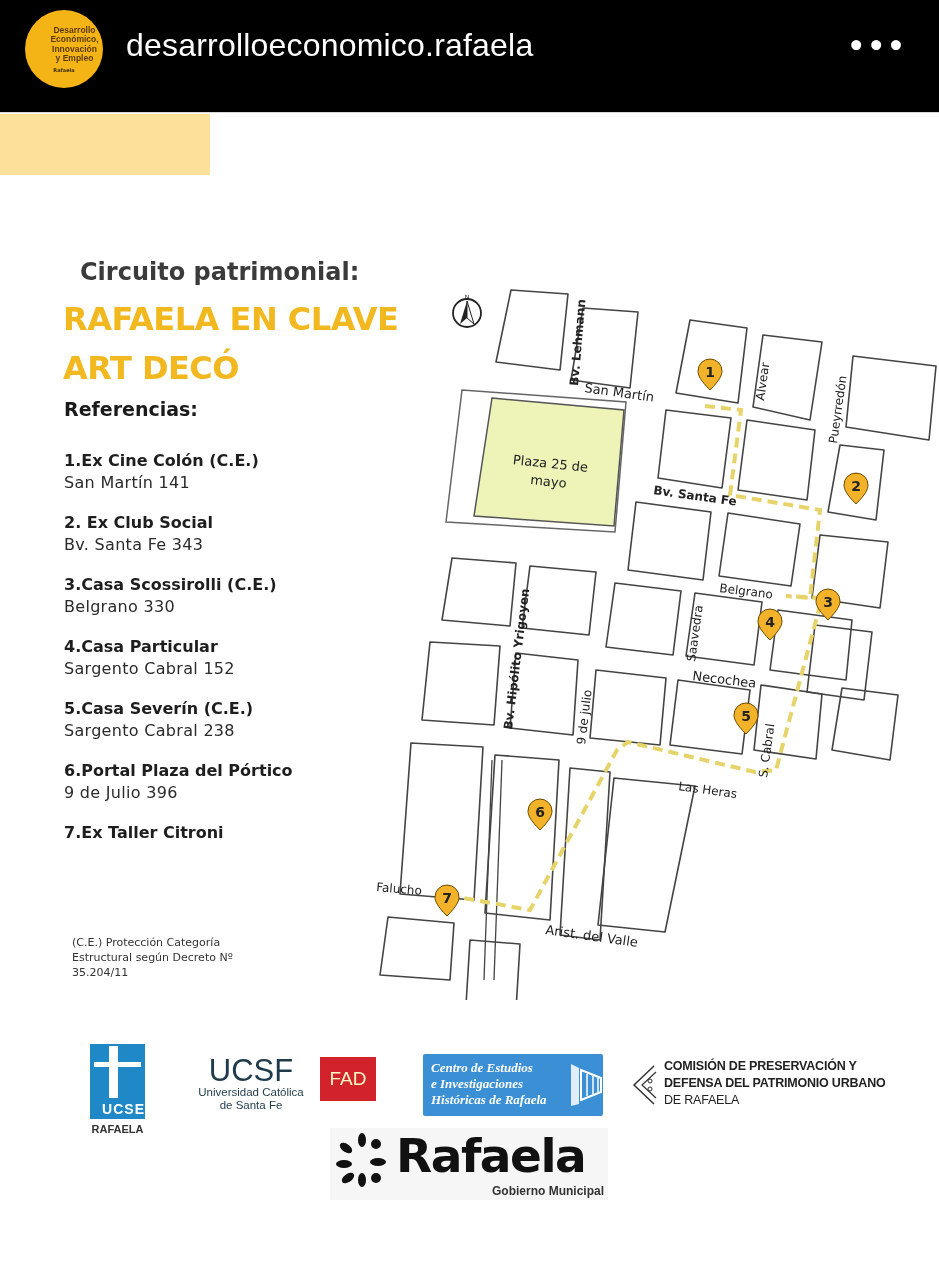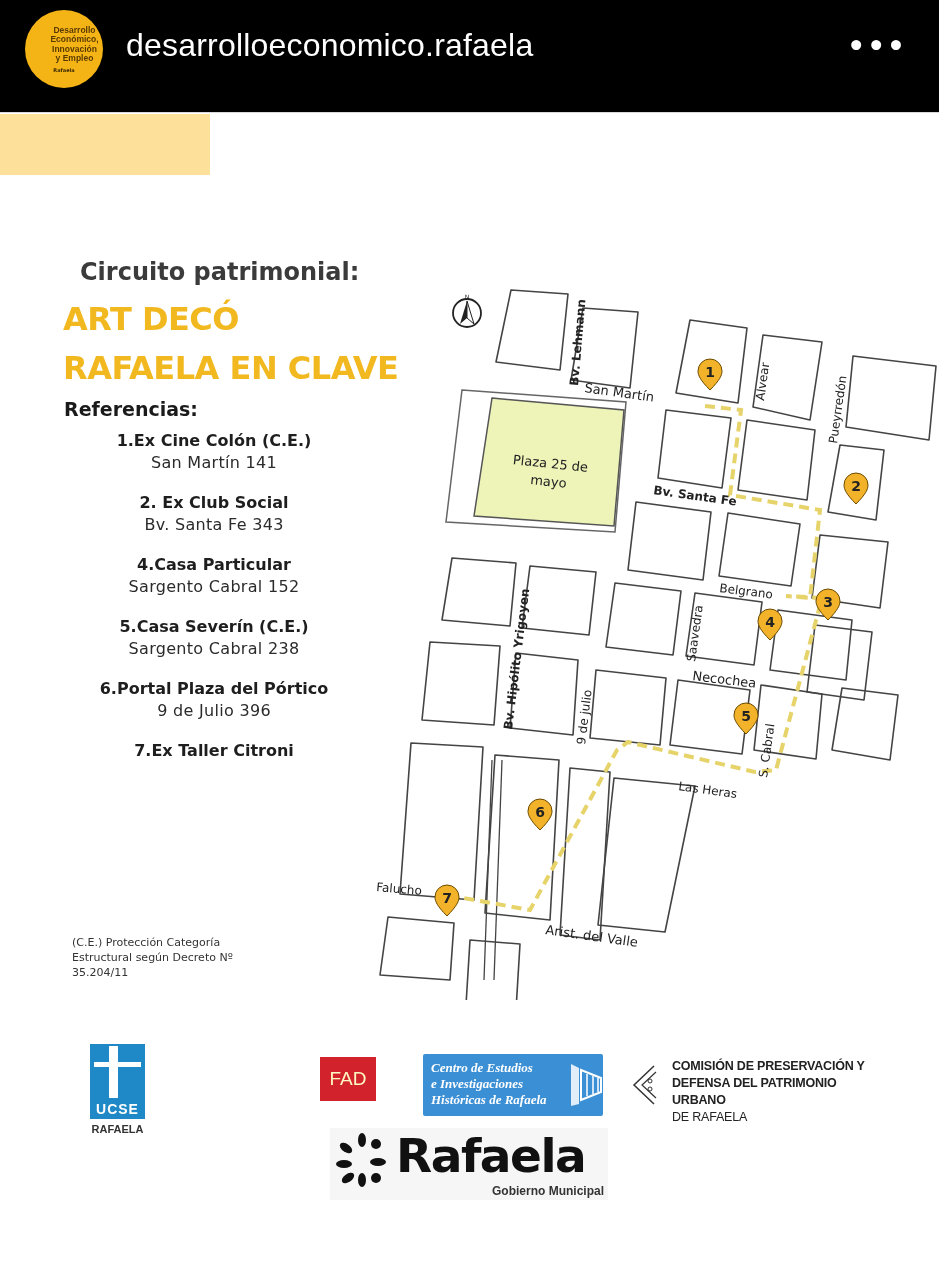--- a/index.html
+++ b/index.html
@@ -12,43 +12,43 @@
   .avatar .mini { font-size: 5px; color: #3a2a00; margin-top: 3px; font-weight: bold; }
   .username { position: absolute; left: 126px; top: 27px; font-family: "Liberation Sans", sans-serif; font-size: 32px; color: #fff; letter-spacing: 0.2px; }
   .more { position: absolute; right: 32px; top: 30px; color: #fff; font-size: 28px; letter-spacing: 2px; font-weight: bold; cursor: pointer; }
 
   .accent-block { position: absolute; left: 0; top: 114px; width: 210px; height: 61px; background: #fde19a; }
 
   .title-sub { position: absolute; left: 80px; top: 258px; font-family: "DejaVu Sans", sans-serif; font-size: 24px; font-weight: bold; color: #3b3b3b; }
   .title-main { position: absolute; left: 63px; top: 295px; font-family: "DejaVu Sans", sans-serif; font-size: 32px; line-height: 49px; font-weight: bold; color: #f2b81f; letter-spacing: -0.5px; }
   .refs-head { position: absolute; left: 64px; top: 398px; font-size: 19px; font-weight: bold; color: #1a1a1a; }
 
-  .refs { position: absolute; left: 64px; top: 430px; width: 300px; text-align: center; }
+  .refs { position: absolute; left: 64px; top: 450px; width: 300px; }
   .ref { margin-bottom: 18px; }
   .ref .name { font-size: 16px; font-weight: bold; color: #1e1e1e; line-height: 21px; }
   .ref .addr { font-size: 16px; color: #2b2b2b; line-height: 23px; letter-spacing: 0.3px; }
   .note { position: absolute; left: 72px; top: 935px; width: 220px; font-size: 11px; line-height: 15px; color: #333; }
 
   .map { position: absolute; left: 370px; top: 280px; width: 569px; height: 720px; }
 
   .logos { position: absolute; left: 0; top: 1030px; width: 939px; height: 180px; }
   .logo-ucse { position: absolute; left: 90px; top: 14px; width: 55px; height: 75px; background: #1f89c7; }
   .logo-ucse .cross-v { position: absolute; left: 19px; top: 2px; width: 9px; height: 52px; background: #fff; }
   .logo-ucse .cross-h { position: absolute; left: 4px; top: 18px; width: 47px; height: 5px; background: #fff; }
-  .logo-ucse .letters { position: absolute; left: 0; bottom: 2px; width: 55px; text-align: center; font-family: "Liberation Sans", sans-serif; font-size: 14px; font-weight: bold; color: #fff; letter-spacing: 1px; }
+  .logo-ucse .letters { position: absolute; left: 0; bottom: 2px; width: 55px; text-align: right; font-family: "Liberation Sans", sans-serif; font-size: 14px; font-weight: bold; color: #fff; letter-spacing: 1px; }
   .ucse-caption { position: absolute; left: 90px; top: 93px; font-family: "Liberation Sans", sans-serif; font-size: 11px; font-weight: bold; color: #333; width: 55px; text-align: center; }
   .logo-ucsf { position: absolute; left: 196px; top: 26px; width: 110px; text-align: center; }
   .logo-ucsf .big { font-family: "Liberation Sans", sans-serif; font-size: 31px; color: #1f3a4a; line-height: 30px; }
   .logo-ucsf .small { font-family: "Liberation Sans", sans-serif; font-size: 11.5px; color: #1f3a4a; line-height: 13px; }
   .logo-fad { position: absolute; left: 320px; top: 27px; width: 56px; height: 44px; background: #d2232d; color: #fef9c3; font-family: "Liberation Sans", sans-serif; font-size: 19px; display: flex; align-items: center; justify-content: center; }
   .logo-ceihr { position: absolute; left: 423px; top: 24px; width: 180px; height: 62px; background: #3b8fd4; border-radius: 2px; font-weight: bold; }
   .logo-ceihr .txt { position: absolute; left: 8px; top: 6px; font-family: "Liberation Serif", serif; font-style: italic; font-size: 13px; line-height: 16px; color: #fff; }
   .logo-ceihr .book { position: absolute; right: 0; top: 8px; width: 34px; height: 46px; }
   .logo-comision { position: absolute; left: 630px; top: 28px; width: 260px; height: 60px; }
-  .logo-comision .txt { position: absolute; left: 34px; top: 0; font-family: "Liberation Sans", sans-serif; font-size: 12.5px; line-height: 17px; color: #222; font-weight: bold; letter-spacing: -0.2px; margin-left: 8px; }
+  .logo-comision .txt { position: absolute; left: 34px; top: 0; font-family: "Liberation Sans", sans-serif; font-size: 12.5px; line-height: 17px; color: #222; font-weight: bold; letter-spacing: -0.2px; }
   .logo-comision .txt .light { font-weight: normal; }
   .logo-rafaela { position: absolute; left: 330px; top: 98px; width: 278px; height: 72px; background: #f6f6f6; }
   .logo-rafaela .word { position: absolute; left: 66px; top: 0; font-family: "DejaVu Sans", sans-serif; font-size: 47px; font-weight: bold; color: #111; letter-spacing: -1.5px; }
   .logo-rafaela .sub { position: absolute; right: 4px; bottom: 2px; font-family: "Liberation Sans", sans-serif; font-size: 12px; font-weight: bold; color: #333; }
   .logo-rafaela .mark { position: absolute; left: 2px; top: 4px; width: 60px; height: 56px; }
 </style>
 </head>
 <body>
 
 <div class="topbar">
@@ -60,33 +60,37 @@
     <span class="mini">Rafaela</span>
   </div>
   <div class="username">desarrolloeconomico.rafaela</div>
   <div class="more">•••</div>
 </div>
 
 <div class="accent-block"></div>
 
 <div class="title-sub">Circuito patrimonial:</div>
 <div class="title-main">
+  <div>RAFAELA EN CLAVE</div>
   <div>ART DECÓ</div>
-  <div>RAFAELA EN CLAVE</div>
 </div>
 <div class="refs-head">Referencias:</div>
 
 <div class="refs">
   <div class="ref">
     <div class="name">1.Ex Cine Colón (C.E.)</div>
     <div class="addr">San Martín 141</div>
   </div>
   <div class="ref">
     <div class="name">2. Ex Club Social</div>
     <div class="addr">Bv. Santa Fe 343</div>
+  </div>
+  <div class="ref" style="margin-top:6px">
+    <div class="name">3.Casa Scossirolli (C.E.)</div>
+    <div class="addr">Belgrano 330</div>
   </div>
   <div class="ref" style="margin-top:12px">
     <div class="name">4.Casa Particular</div>
     <div class="addr">Sargento Cabral 152</div>
   </div>
   <div class="ref" style="margin-top:6px">
     <div class="name">5.Casa Severín (C.E.)</div>
     <div class="addr">Sargento Cabral 238</div>
   </div>
   <div class="ref" style="margin-top:6px">
@@ -213,20 +217,25 @@
 </svg>
 
 <div class="logos">
   <div class="logo-ucse">
     <div class="cross-v"></div>
     <div class="cross-h"></div>
     <div class="letters">UCSE</div>
   </div>
   <div class="ucse-caption">RAFAELA</div>
 
+  <div class="logo-ucsf">
+    <div class="big">UCSF</div>
+    <div class="small">Universidad Católica</div>
+    <div class="small">de Santa Fe</div>
+  </div>
 
   <div class="logo-fad">FAD</div>
 
   <div class="logo-ceihr">
     <div class="txt">
       <div>Centro de Estudios</div>
       <div>e Investigaciones</div>
       <div>Históricas de Rafaela</div>
     </div>
     <svg class="book" viewBox="0 0 34 46">

